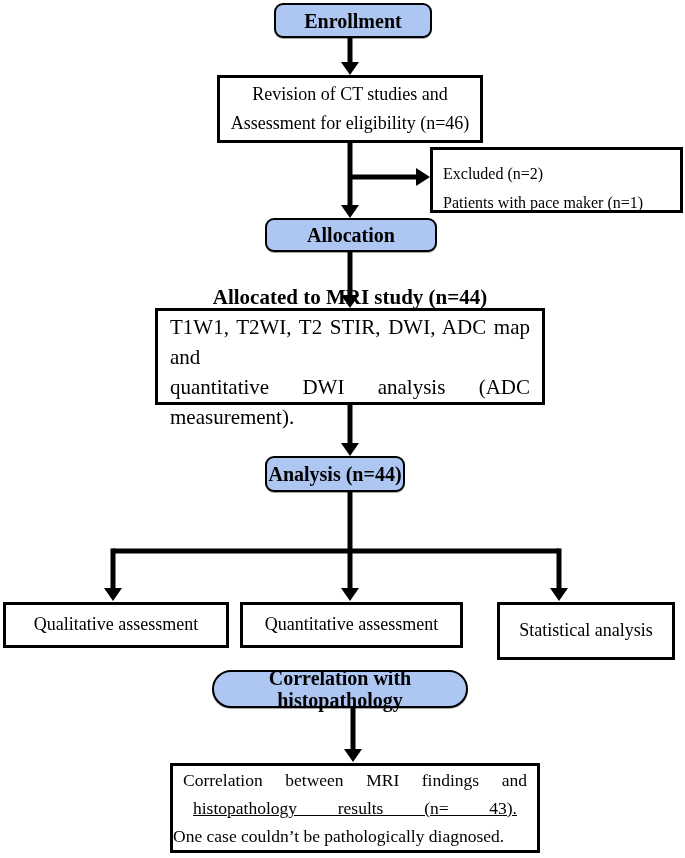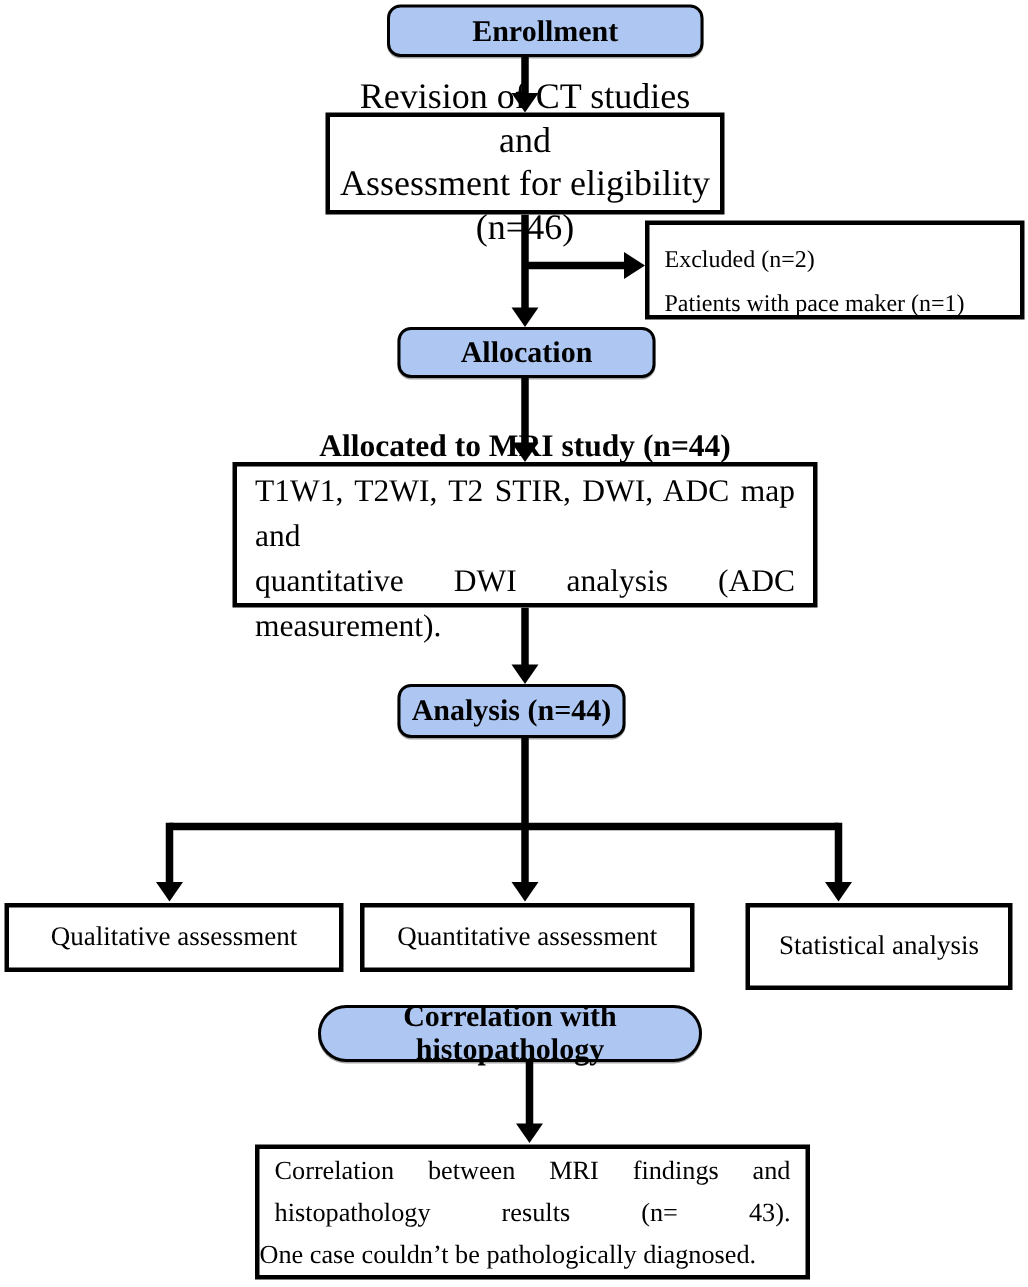--- a/index.html
+++ b/index.html
@@ -26,21 +26,21 @@
     border-radius:9px;
     align-items:center;
     box-shadow:0 1px 0 rgba(0,0,0,0.35);
   }
   .node .title-bold{
     font-weight:bold;
     font-size:20px;
     text-align:center;
     line-height:1.1;
   }
-  .centered-lines{ text-align:center; font-size:24px; line-height:29px; }
+  .centered-lines{ text-align:center; font-size:18px; line-height:29px; }
   .left-lines{ text-align:left; font-size:16px; line-height:29px; padding-left:10px; white-space:nowrap;margin-top:15px; }
   .jline{
     font-size:21px;
     line-height:30px;
     text-align:justify;
     text-align-last:justify;
     padding:0 12px;
   }
   .jline.last{ text-align-last:left; }
   .jline.first-bold{
@@ -100,21 +100,21 @@
       <line class="ln" x1="559" y1="548.5" x2="559" y2="589"></line>
       <polygon class="hd" points="550,588 568,588 559,601"></polygon>
     </g>
 
     <g>
       <line class="ln" x1="353" y1="708" x2="353" y2="750"></line>
       <polygon class="hd" points="344,749 362,749 353,762"></polygon>
     </g>
   </svg>
 
-  <div class="node blue" style="left:258px;top:3px;width:211px;height:35px;">
+  <div class="node blue" style="left:274px;top:3px;width:158px;height:35px;">
     <div class="title-bold">Enrollment</div>
   </div>
 
   <div class="node" style="left:217px;top:75px;width:266px;height:68px;">
     <div class="centered-lines">
       <div>Revision of CT studies and</div>
       <div>Assessment for eligibility (n=46)</div>
     </div>
   </div>
 
@@ -128,21 +128,21 @@
   <div class="node blue" style="left:265px;top:218px;width:172px;height:34px;">
     <div class="title-bold">Allocation</div>
   </div>
 
   <div class="node" style="left:155px;top:308px;width:390px;height:97px;">
     <div class="jline first-bold">Allocated to MRI study (n=44)</div>
     <div class="jline">T1W1, T2WI, T2 STIR, DWI, ADC map and</div>
     <div class="jline last">quantitative DWI analysis (ADC measurement).</div>
   </div>
 
-  <div class="node blue" style="left:265px;top:456px;width:152px;height:36px;">
+  <div class="node blue" style="left:265px;top:456px;width:140px;height:36px;">
     <div class="title-bold">Analysis (n=44)</div>
   </div>
 
   <div class="node" style="left:3px;top:602px;width:226px;height:46px;">
     <div class="single-label">Qualitative assessment</div>
   </div>
 
   <div class="node" style="left:240px;top:602px;width:223px;height:46px;">
     <div class="single-label">Quantitative assessment</div>
   </div>
@@ -150,17 +150,17 @@
   <div class="node" style="left:497px;top:602px;width:178px;height:58px;">
     <div class="single-label">Statistical analysis</div>
   </div>
 
   <div class="node blue" style="left:212px;top:670px;width:256px;height:38px;border-radius:19px;">
     <div class="title-bold">Correlation with histopathology</div>
   </div>
 
   <div class="node" style="left:170px;top:763px;width:370px;height:90px;border-width:3.5px;">
     <div class="jline" style="font-size:17.5px;line-height:28px;padding:0 10px;">Correlation between MRI findings and</div>
-    <div class="jline" style="font-size:17.5px;line-height:28px;padding:0 10px;">histopathology results (n= 43).</div>
+    <div class="jline" style="font-size:17.5px;line-height:28px;padding:0 20px;text-decoration:underline;">histopathology results (n= 43).</div>
     <div class="jline last" style="font-size:17.5px;line-height:28px;padding:0 0;">One case couldn’t be pathologically diagnosed.</div>
   </div>
 
 </div>
 
 </body></html>

